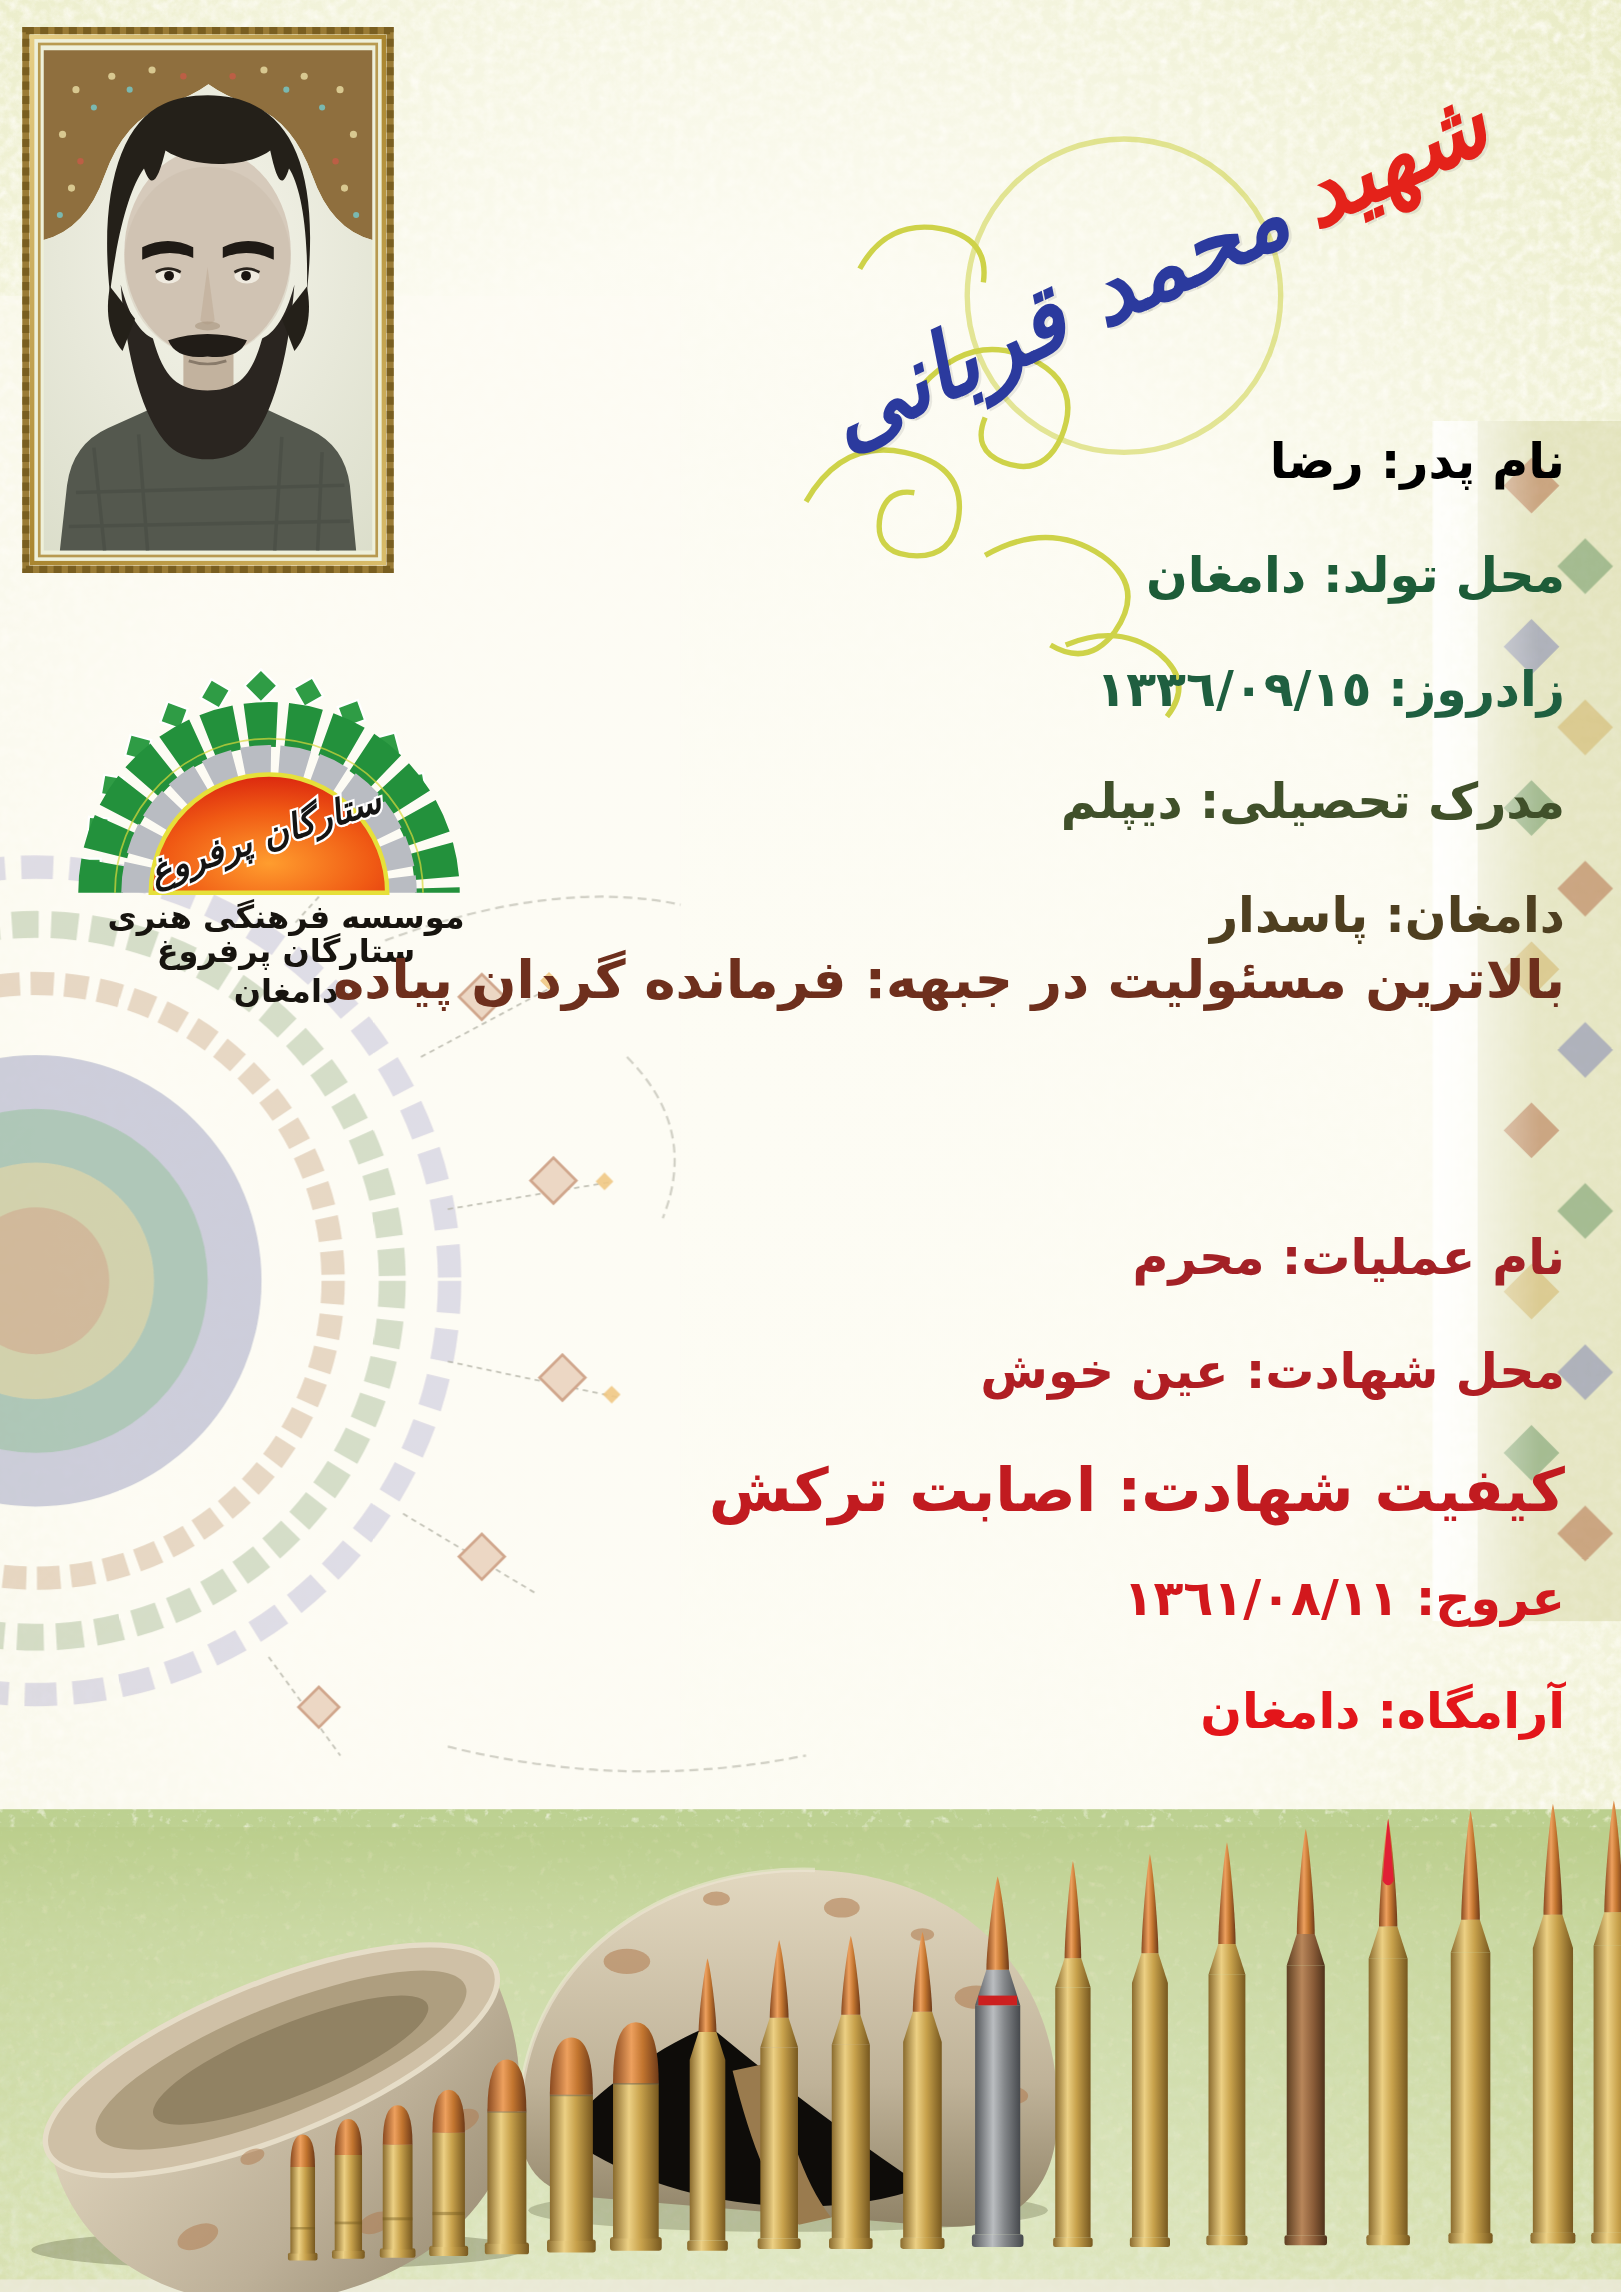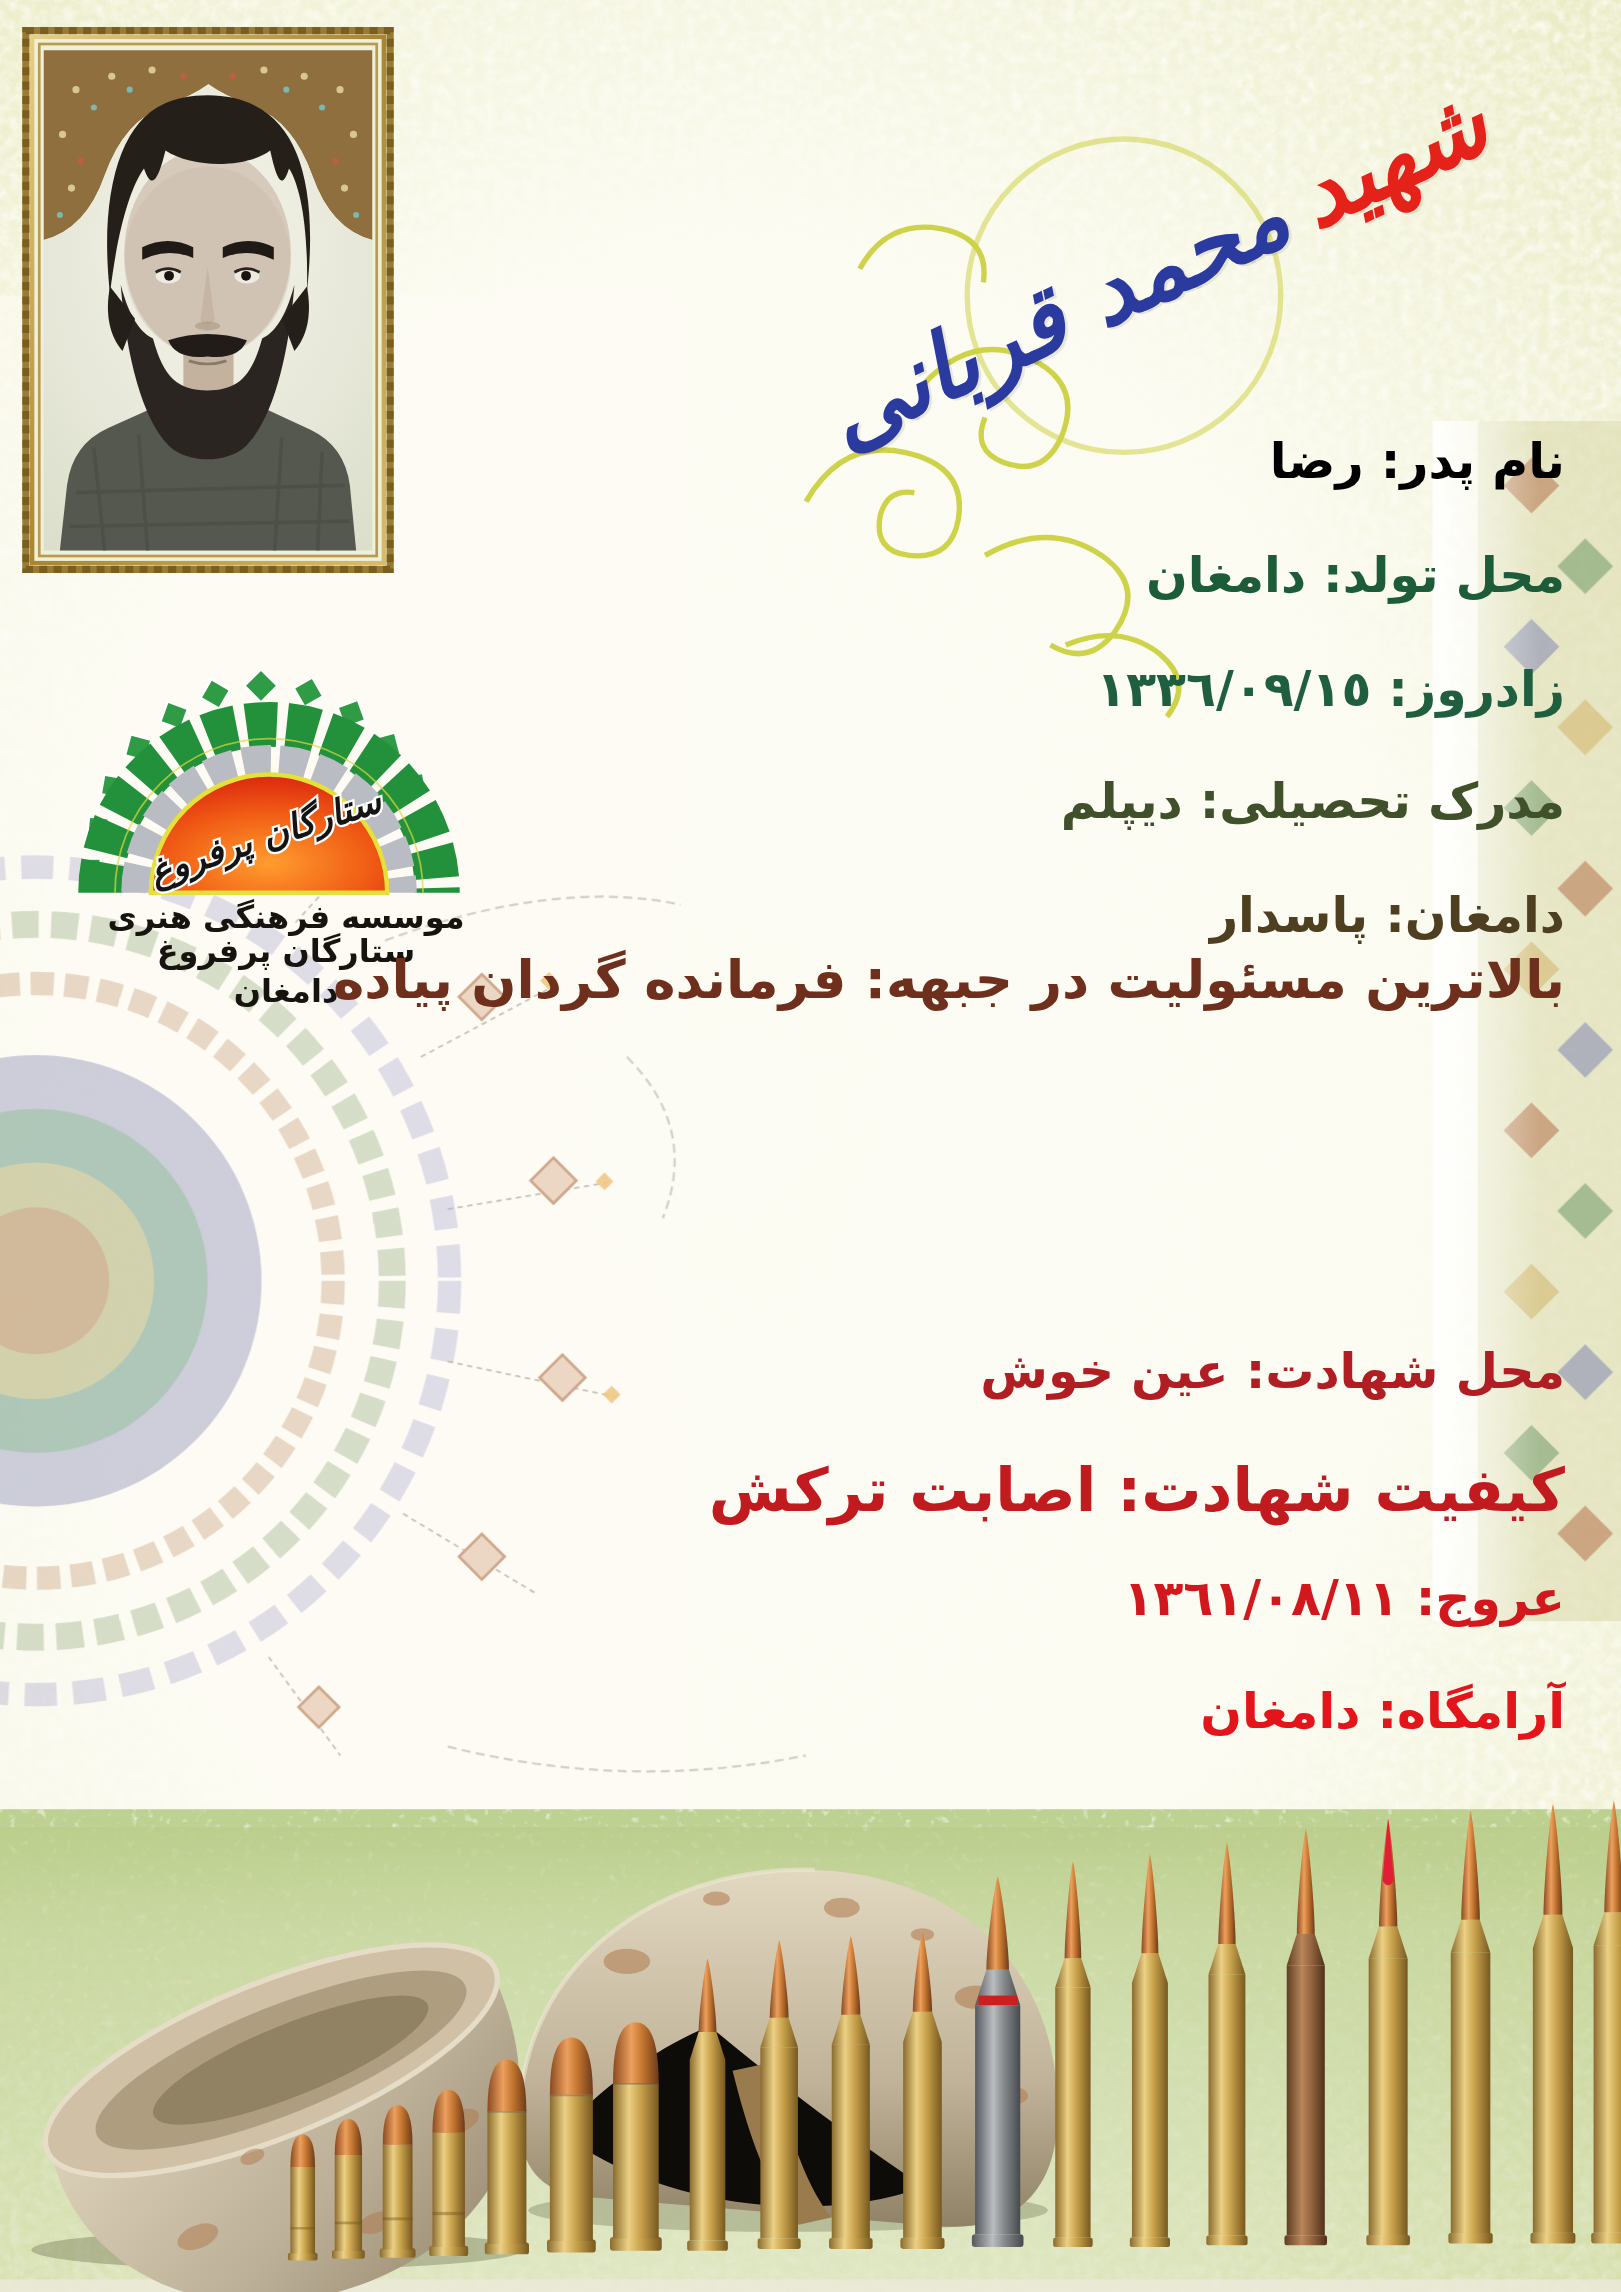--- a/index.html
+++ b/index.html
@@ -307,20 +307,21 @@
     <span class="w" style="color: rgb(228, 34, 26);">شهید</span>
     <span class="w" style="color: rgb(43, 58, 158);">محمد قربانی</span>
   </div>
 
   <div class="field f1" style="color: #000000;">نام پدر: رضا</div>
   <div class="field f2" style="color: rgb(29, 92, 56); margin-left: 28px;">محل تولد: دامغان</div>
   <div class="field f3" style="color: rgb(31, 95, 64);">زادروز: ١٣٣٦/٠٩/١٥</div>
   <div class="field f4" style="color: rgb(64, 80, 42);">مدرک تحصیلی: دیپلم</div>
   <div class="field f5" style="color: rgb(78, 63, 32);">دامغان: پاسدار</div>
   <div class="field f6" style="color: rgb(110, 47, 29);">بالاترین مسئولیت در جبهه: فرمانده گردان پیاده</div>
+  <div class="field f8" style="color: rgb(163, 33, 38);">نام عملیات: محرم</div>
   <div class="field f9" style="color: rgb(176, 30, 35);">محل شهادت: عین خوش</div>
   <div class="field f10" style="color: rgb(193, 27, 32);">کیفیت شهادت: اصابت ترکش</div>
   <div class="field f11" style="color: rgb(210, 24, 29);">عروج: ١٣٦١/٠٨/١١</div>
   <div class="field f12" style="color: rgb(227, 21, 26);">آرامگاه: دامغان</div>
 
   <div class="bottom-scene">
     <svg width="1621" height="502" viewBox="0 0 1810 560">
       <defs>
         <linearGradient id="helm" x1="0" y1="0" x2="1" y2="1">
           <stop offset="0" stop-color="#ddd2ba"></stop>

